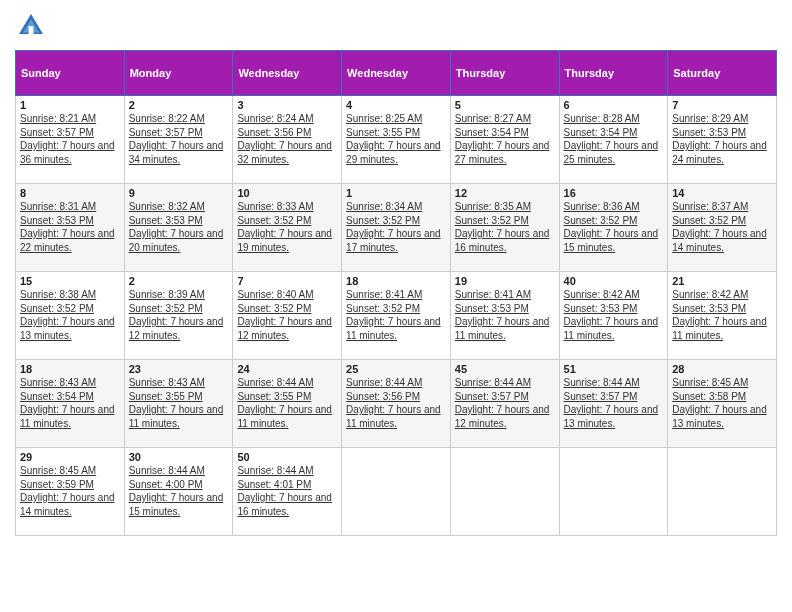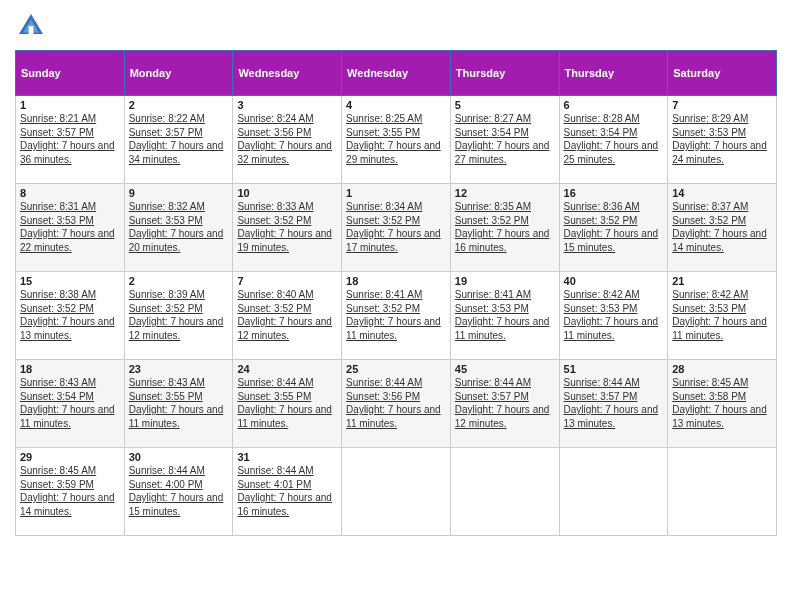--- a/index.html
+++ b/index.html
@@ -310,21 +310,21 @@
           Sunrise: 8:45 AM<br>Sunset: 3:59 PM<br>Daylight: 7 hours and 14 minutes.
         </div>
       </td>
           <td>
         <span class="day-num">30</span>
         <div class="day-info">
           Sunrise: 8:44 AM<br>Sunset: 4:00 PM<br>Daylight: 7 hours and 15 minutes.
         </div>
       </td>
           <td>
-        <span class="day-num">31</span>
+        <span class="day-num">50</span>
         <div class="day-info">
           Sunrise: 8:44 AM<br>Sunset: 4:01 PM<br>Daylight: 7 hours and 16 minutes.
         </div>
       </td>
           <td class="empty-cell"></td>
           <td class="empty-cell"></td>
           <td class="empty-cell"></td>
           <td class="empty-cell"></td>
         </tr>
       </tbody>

